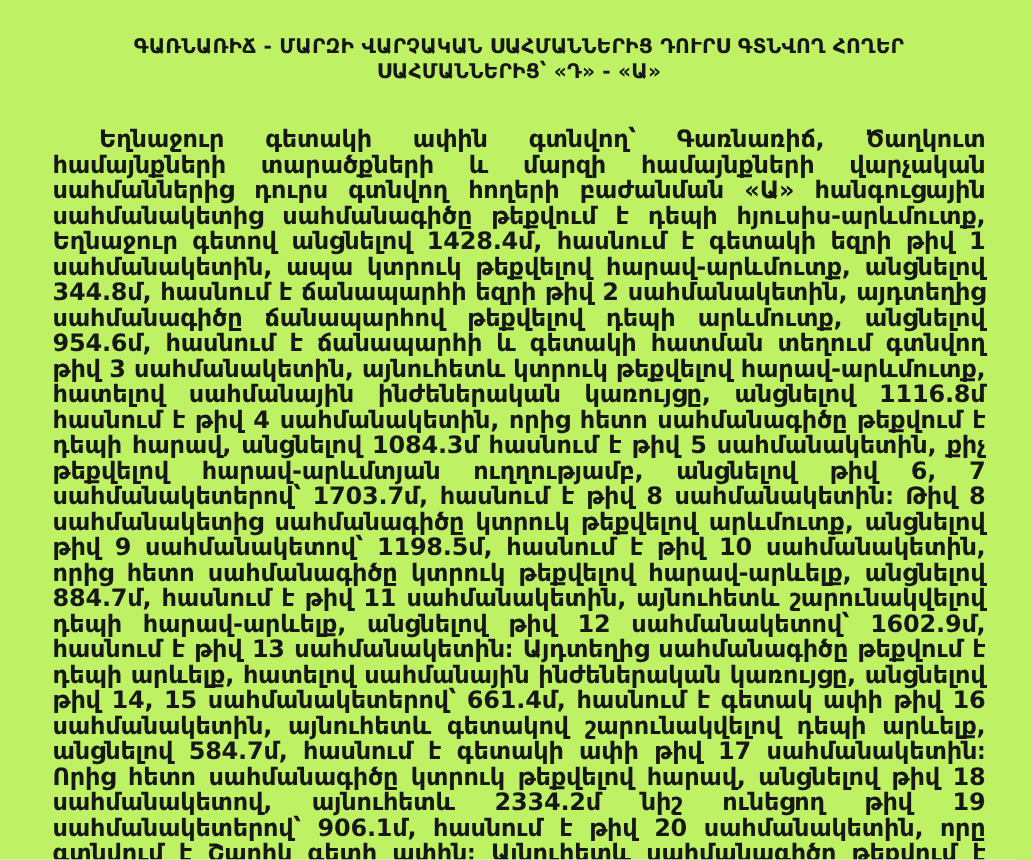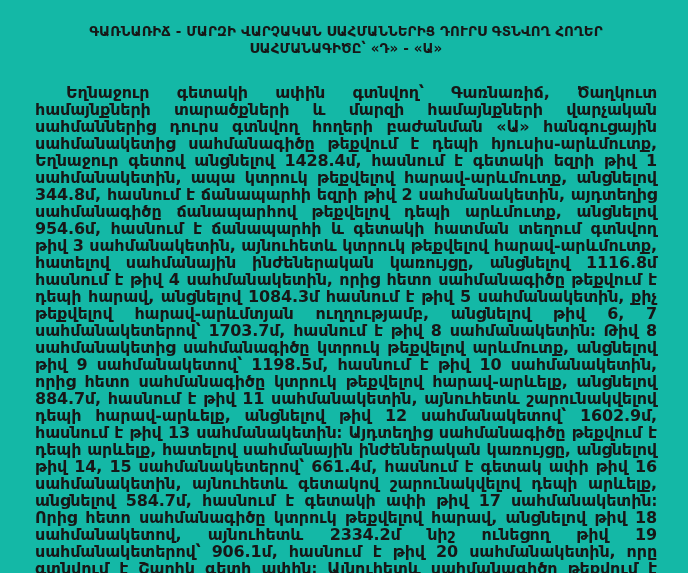--- a/index.html
+++ b/index.html
@@ -5,21 +5,21 @@
   html, body {
     margin: 0;
     padding: 0;
     background: #ececec;
   }
   .page {
     position: relative;
     width: 688px;
     height: 573px;
     box-sizing: border-box;
-    background: #14b8a6;
+    background: #bef264;
     padding: 23px 31px 0 35px;
     font-family: "DejaVu Sans", sans-serif;
     color: #171717;
     overflow: hidden;
   }
   .doc-title {
     text-align: center;
     font-weight: bold;
     font-size: 13.5px;
     line-height: 17px;
@@ -41,20 +41,20 @@
     margin-top: 0;
   }
 </style>
 </head>
 <body>
 
 <div class="page">
 
   <div class="doc-title">
     <div>ԳԱՌՆԱՌԻՃ - ՄԱՐԶԻ ՎԱՐՉԱԿԱՆ ՍԱՀՄԱՆՆԵՐԻՑ ԴՈՒՐՍ ԳՏՆՎՈՂ ՀՈՂԵՐ</div>
-    <div>ՍԱՀՄԱՆԱԳԻԾԸ՝ «Դ» - «Ա»</div>
+    <div>ՍԱՀՄԱՆՆԵՐԻՑ՝ «Դ» - «Ա»</div>
   </div>
 
   <div class="doc-body">
     <p>Եղնաջուր գետակի ափին գտնվող՝ Գառնառիճ, Ծաղկուտ համայնքների տարածքների և մարզի համայնքների վարչական սահմաններից դուրս գտնվող հողերի բաժանման «Ա» հանգուցային սահմանակետից սահմանագիծը թեքվում է դեպի հյուսիս-արևմուտք, Եղնաջուր գետով անցնելով 1428.4մ, հասնում է գետակի եզրի թիվ 1 սահմանակետին, ապա կտրուկ թեքվելով հարավ-արևմուտք, անցնելով 344.8մ, հասնում է ճանապարհի եզրի թիվ 2 սահմանակետին, այդտեղից սահմանագիծը ճանապարհով թեքվելով դեպի արևմուտք, անցնելով 954.6մ, հասնում է ճանապարհի և գետակի հատման տեղում գտնվող թիվ 3 սահմանակետին, այնուհետև կտրուկ թեքվելով հարավ-արևմուտք, հատելով սահմանային ինժեներական կառույցը, անցնելով 1116.8մ հասնում է թիվ 4 սահմանակետին, որից հետո սահմանագիծը թեքվում է դեպի հարավ, անցնելով 1084.3մ հասնում է թիվ 5 սահմանակետին, քիչ թեքվելով հարավ-արևմտյան ուղղությամբ, անցնելով թիվ 6, 7 սահմանակետերով՝ 1703.7մ, հասնում է թիվ 8 սահմանակետին։ Թիվ 8 սահմանակետից սահմանագիծը կտրուկ թեքվելով արևմուտք, անցնելով թիվ 9 սահմանակետով՝ 1198.5մ, հասնում է թիվ 10 սահմանակետին, որից հետո սահմանագիծը կտրուկ թեքվելով հարավ-արևելք, անցնելով 884.7մ, հասնում է թիվ 11 սահմանակետին, այնուհետև շարունակվելով դեպի հարավ-արևելք, անցնելով թիվ 12 սահմանակետով՝ 1602.9մ, հասնում է թիվ 13 սահմանակետին։ Այդտեղից սահմանագիծը թեքվում է դեպի արևելք, հատելով սահմանային ինժեներական կառույցը, անցնելով թիվ 14, 15 սահմանակետերով՝ 661.4մ, հասնում է գետակ ափի թիվ 16 սահմանակետին, այնուհետև գետակով շարունակվելով դեպի արևելք, անցնելով 584.7մ, հասնում է գետակի ափի թիվ 17 սահմանակետին։ Որից հետո սահմանագիծը կտրուկ թեքվելով հարավ, անցնելով թիվ 18 սահմանակետով, այնուհետև 2334.2մ նիշ ունեցող թիվ 19 սահմանակետերով՝ 906.1մ, հասնում է թիվ 20 սահմանակետին, որը գտնվում է Շաղիկ գետի ափին։ Այնուհետև սահմանագիծը թեքվում է դեպի արևելք, Շաղիկ գետով անցնելով 560.0մ, հասնում է Շաղիկ գետի եզրին գտնվող՝ Շաղիկ, Գառնառիճ համայնքների տարածքների և մարզի համայնքների վարչական սահմաններից դուրս գտնվող հողերի բաժանման  «Դ» հանգուցային սահմանակետին:</p>
   </div>
 
 </div>
 
 </body></html>

